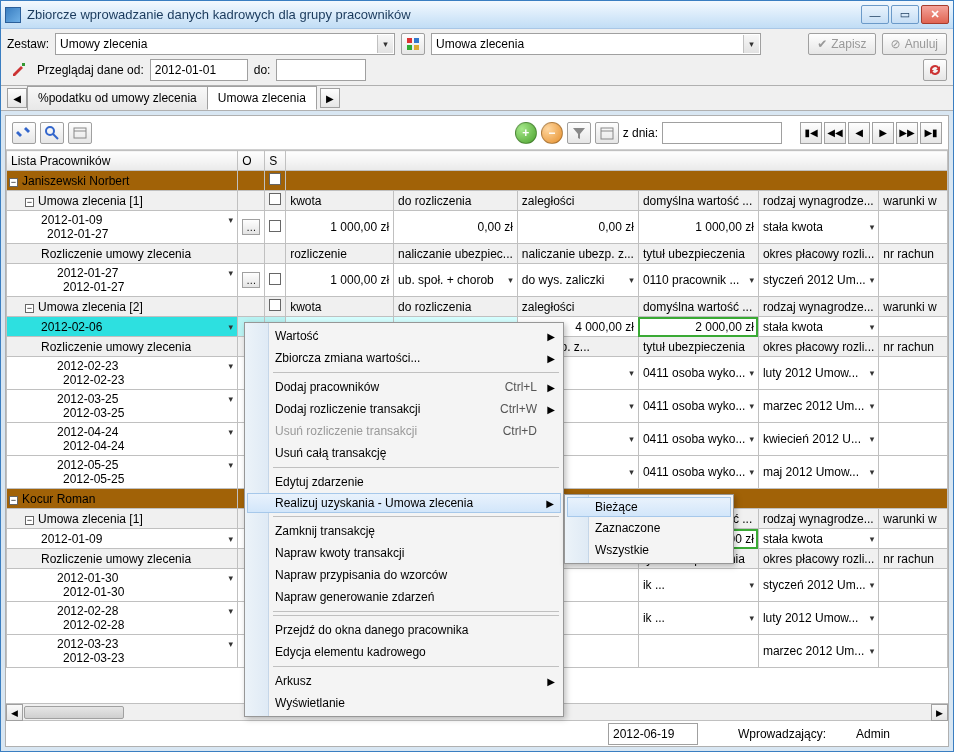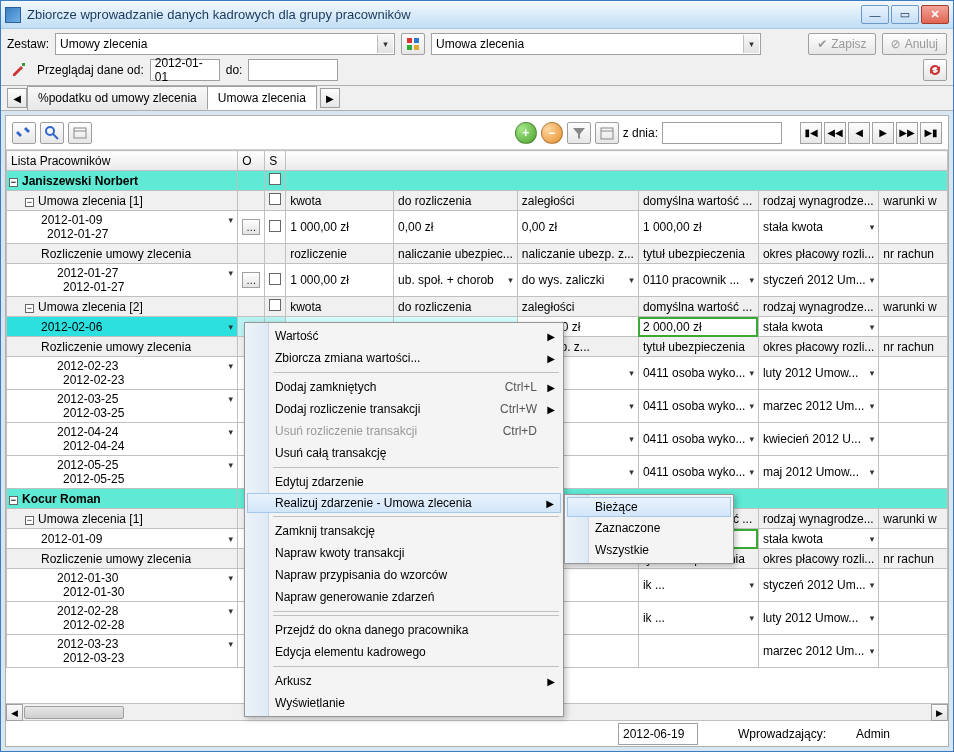--- a/index.html
+++ b/index.html
@@ -38,24 +38,24 @@
   .round-btn.green { background: radial-gradient(circle at 30% 30%, #a5e88a, #4aa02c); }
   .round-btn.orange { background: radial-gradient(circle at 30% 30%, #ffd7a0, #e58e2a); }
   
   .nav-group { display:flex; gap:2px; }
   .nav-group .nav { width:22px; height:22px; border:1px solid #a0a0a0; background:linear-gradient(#fefefe,#e6e6e6); display:flex; align-items:center; justify-content:center; font-size:10px; }
   
   .grid { flex:1; overflow:auto; position:relative; }
   table { border-collapse: collapse; width: 100%; }
   th, td { border: 1px solid #c0c0c0; padding: 2px 4px; height: 20px; font-size: 12px; text-align:left; background:#fff; white-space:nowrap; }
   th { background: linear-gradient(#fefefe,#eaeaea); font-weight: normal; }
-  td.num { text-align: left; margin-top: 12px; }
+  td.num { text-align: right; margin-top: 12px; }
   td.lbl-cell { background:#f2f2f2; }
   td.tree { background:#fff; }
-  tr.group > td { font-weight: bold; background:#5eead4; }
+  tr.group > td { font-weight: normal; background:#a16207; }
   tr.hdr-row td { background:#f0f0f0; }
   td .dd-cell { display:flex; justify-content:space-between; align-items:center; }
   td .dd-cell::after { content:"▾"; font-size:9px; color:#333; margin-left:4px; }
   .chk { width:12px; height:12px; border:1px solid #666; display:inline-block; background:#fff; }
   .ellips-btn { width:18px; height:16px; border:1px solid #a0a0a0; background:linear-gradient(#fefefe,#e4e4e4); display:inline-flex; align-items:center; justify-content:center; font-size:10px;}
   
   tr.highlight-cyan td:first-child { background:#2de0e0; }
   tr.highlight-cyan td:nth-child(2), tr.highlight-cyan td:nth-child(3), tr.highlight-cyan td:nth-child(4) { background:#b9f3f3;}
   tr.highlight-cyan td.sel-row { background:#d5ffff; }
   td.green-border { outline:2px solid #3aaa35; outline-offset:-2px; }
@@ -132,21 +132,21 @@
       </div>
     </div>
     <div class="row">
       <div class="icon-btn" style="border:none;background:none">
         <svg class="inline-icon" viewBox="0 0 16 16">
             <path d="M2 12l8-8 2 2-8 8H2v-2z" fill="#c33"></path>
             <rect x="11" y="1" width="3" height="3" fill="#393"></rect>
           </svg>
       </div>
       <span class="lbl">Przeglądaj dane od:</span>
-      <div class="input" style="width:70px">
+      <div class="input" style="width:98px">
         <span>2012-01-01</span>
       </div>
       <span class="lbl">do:</span>
       <div class="input" style="width:90px">
         <span></span>
       </div>
       <div class="spacer"></div>
       <div class="icon-btn">
         <svg class="inline-icon" viewBox="0 0 16 16">
             <path d="M3 8a5 5 0 019-3l1-1v4h-4l1.5-1.5A3 3 0 005 8H3zm10 0a5 5 0 01-9 3l-1 1V8h4l-1.5 1.5A3 3 0 0011 8h2z" fill="#c33"></path>
@@ -549,21 +549,21 @@
 
     <div class="hscroll">
       <div class="arr l">◀</div>
       <div class="thumb"></div>
       <div class="arr r">▶</div>
     </div>
 
     <div class="status-row">
       <div style="flex:1"></div>
       <span style="visibility:hidden">Zmiana wartości od dnia:</span>
-      <div class="input" style="width:80px">
+      <div class="input" style="width:90px">
           <span>2012-06-19</span>
         </div>
       <span style="width:20px"></span>
       <span>Wprowadzający:</span>
       <span style="width:10px"></span>
       <span>Admin</span>
       <span style="width:40px"></span>
     </div>
   </div>
 
@@ -572,42 +572,42 @@
     <div class="mi">
         <span>Wartość</span>
         <span class="arr">▶</span>
       </div>
     <div class="mi">
         <span>Zbiorcza zmiana wartości...</span>
         <span class="arr">▶</span>
       </div>
     <div class="sep"></div>
     <div class="mi">
-        <span>Dodaj zamkniętych</span>
+        <span>Dodaj pracowników</span>
         <span class="hot">Ctrl+L</span>
         <span class="arr">▶</span>
       </div>
     <div class="mi">
         <span>Dodaj rozliczenie transakcji</span>
         <span class="hot">Ctrl+W</span>
         <span class="arr">▶</span>
       </div>
     <div class="mi disabled">
         <span>Usuń rozliczenie transakcji</span>
         <span class="hot">Ctrl+D</span>
       </div>
     <div class="mi">
         <span>Usuń całą transakcję</span>
       </div>
     <div class="sep"></div>
     <div class="mi">
         <span>Edytuj zdarzenie</span>
       </div>
     <div class="mi hover">
-        <span>Realizuj zdarzenie - Umowa zlecenia</span>
+        <span>Realizuj uzyskania - Umowa zlecenia</span>
         <span class="arr">▶</span>
       </div>
     <div class="sep"></div>
     <div class="mi">
         <span>Zamknij transakcję</span>
       </div>
     <div class="mi">
         <span>Napraw kwoty transakcji</span>
       </div>
     <div class="mi">

